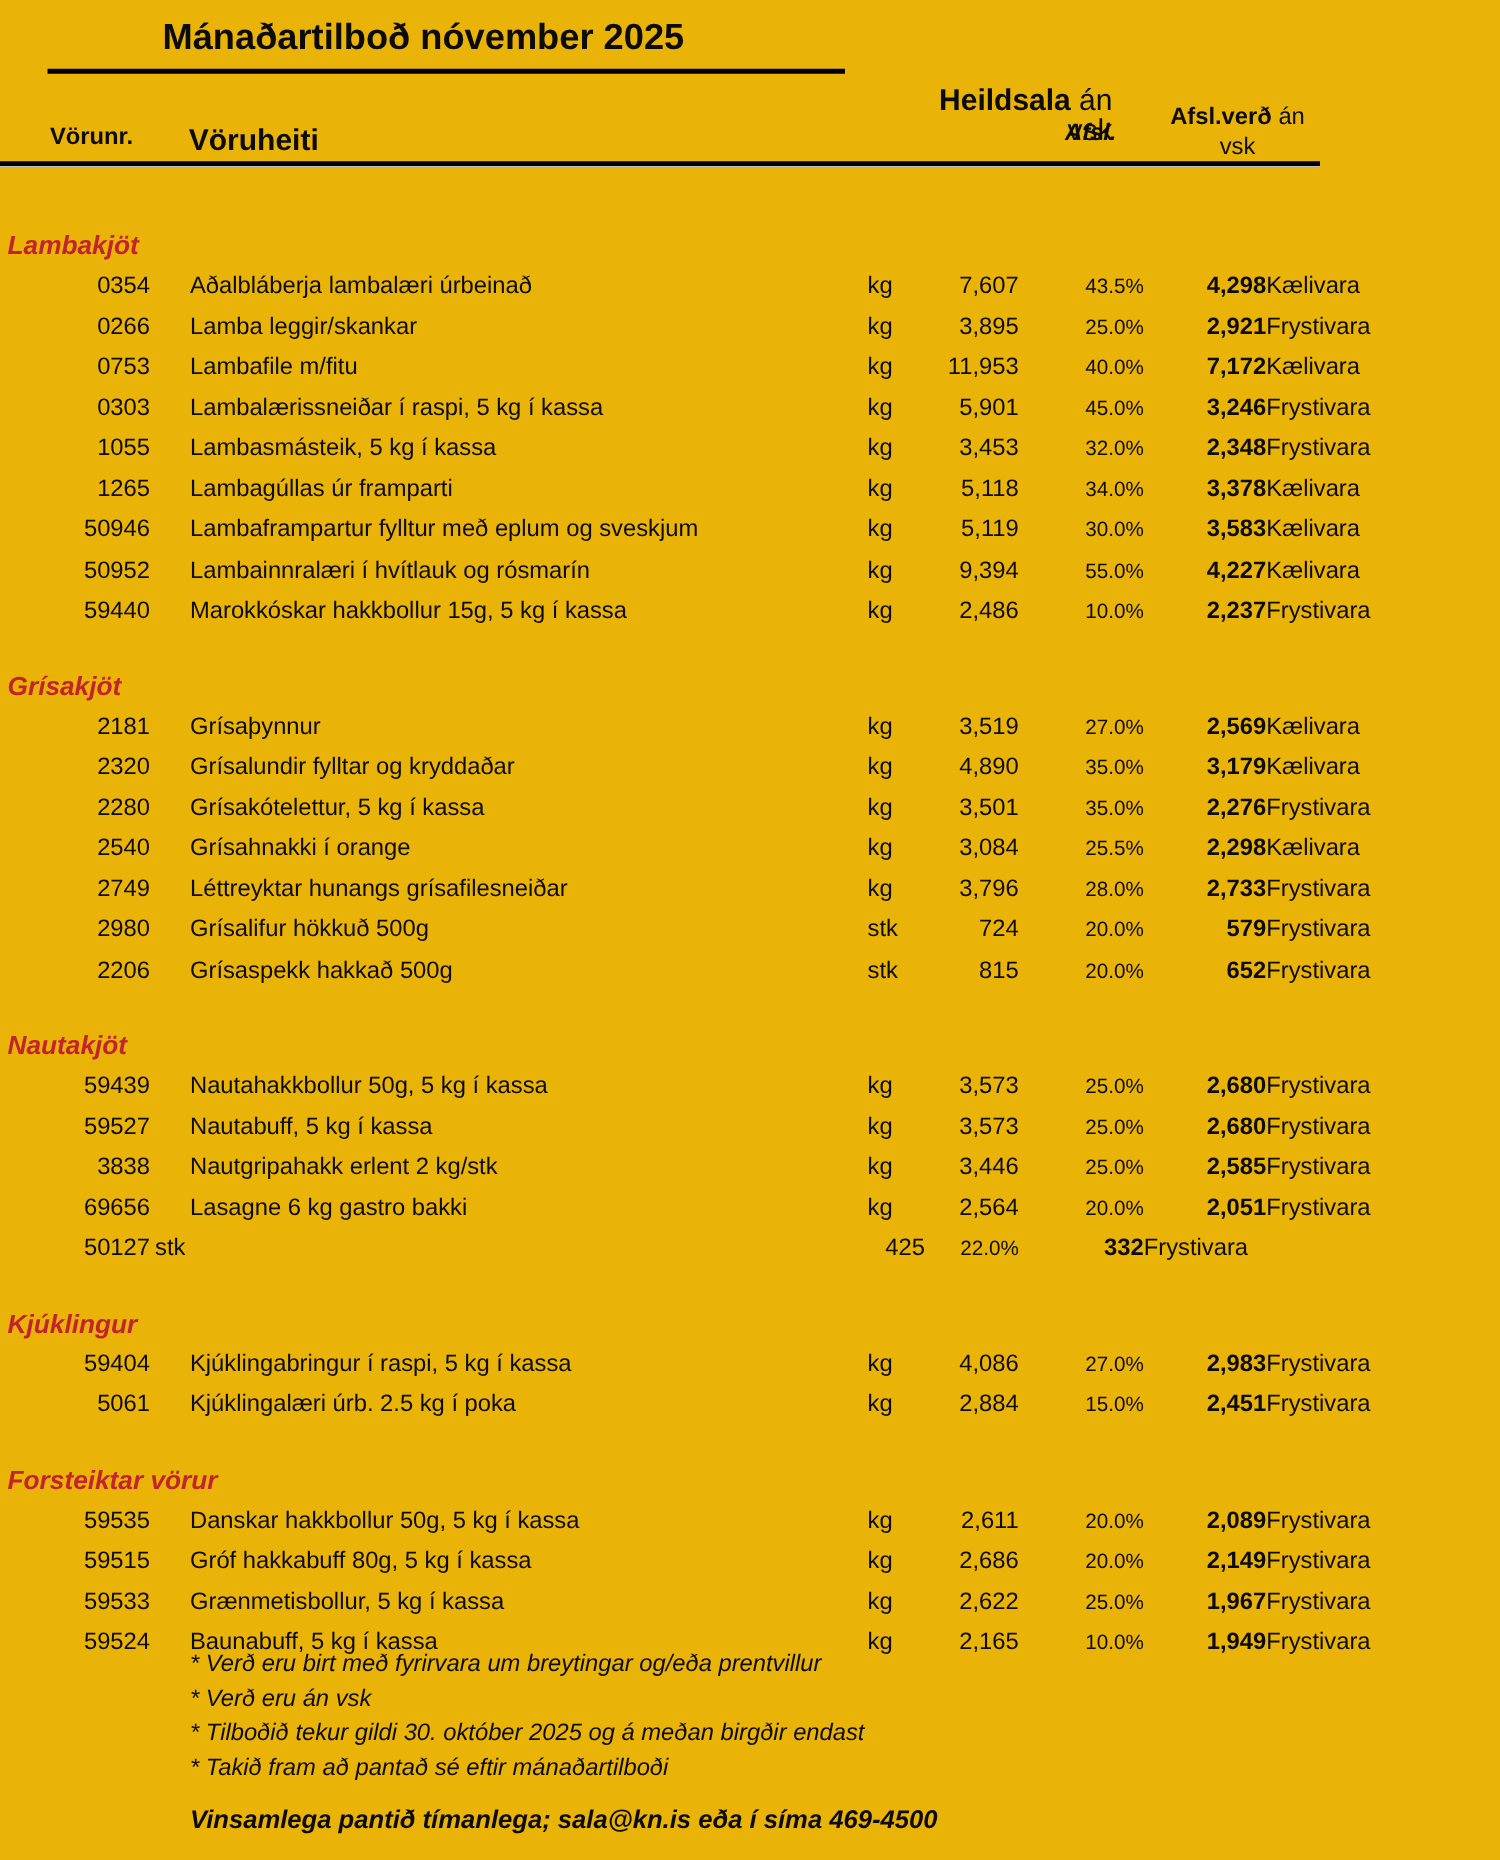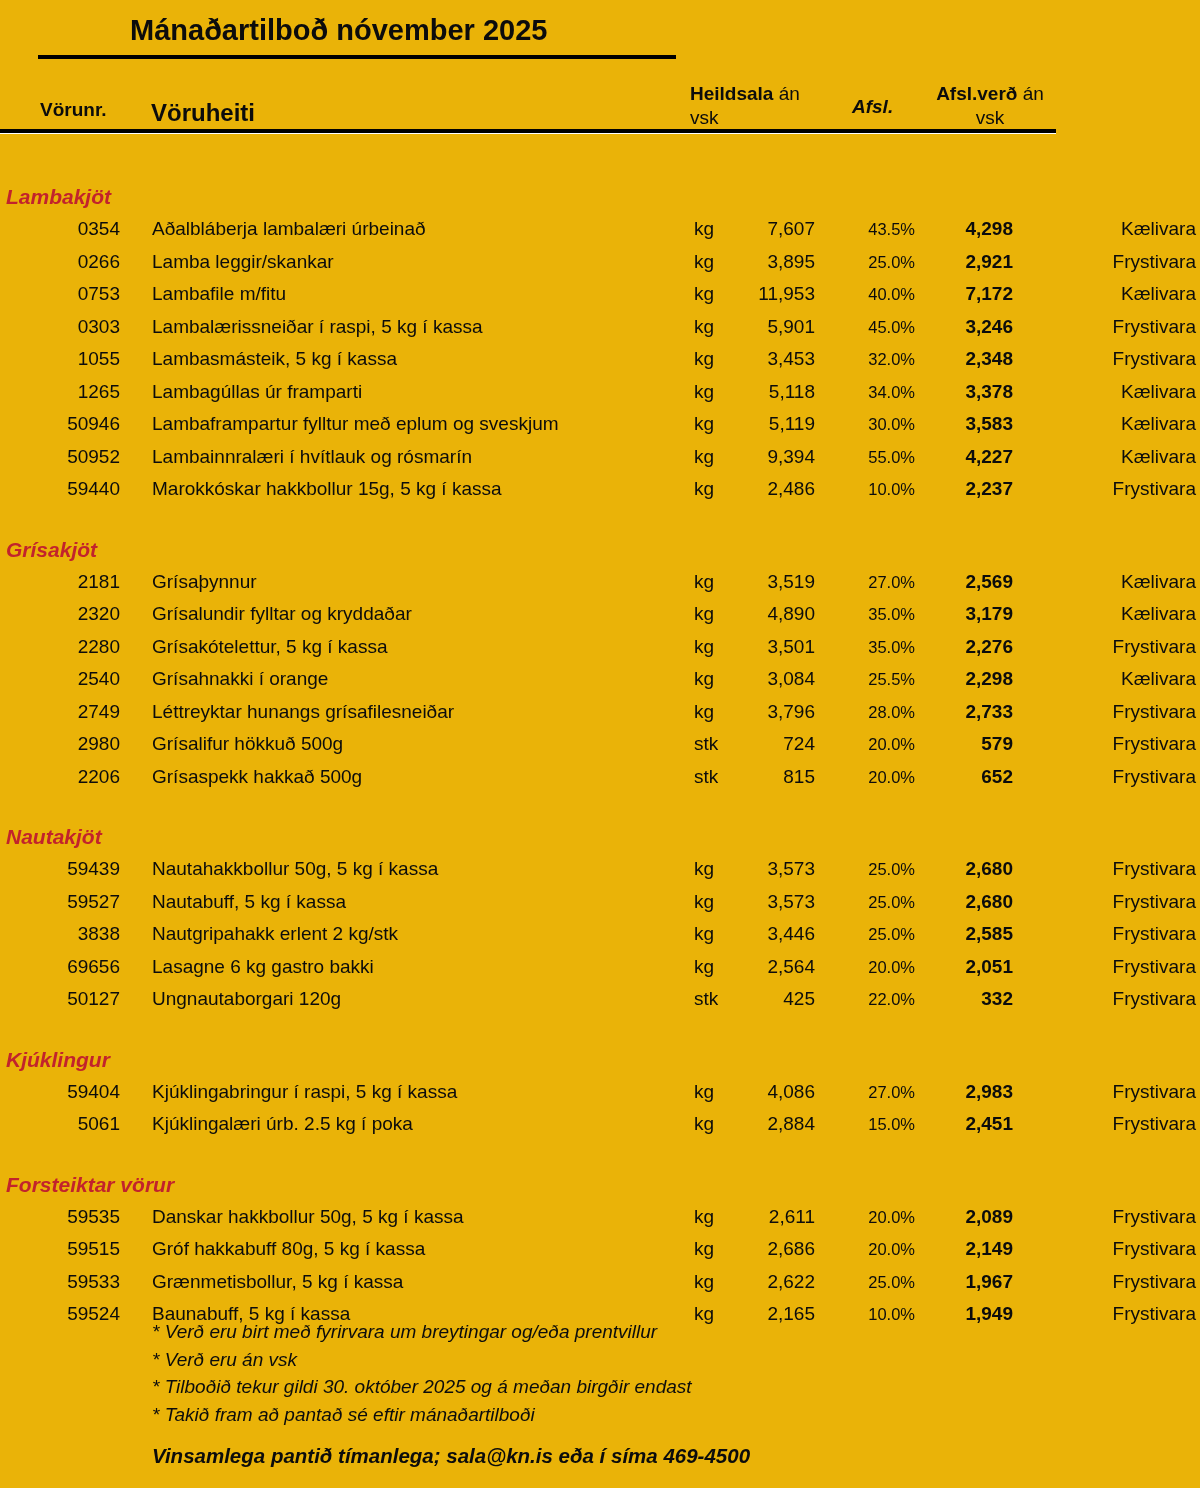--- a/index.html
+++ b/index.html
@@ -15,22 +15,22 @@
     position:absolute;left:130px;top:14px;
     font-size:29px;font-weight:700;white-space:nowrap;
   }
   .title-rule{
     position:absolute;left:38px;top:55px;width:638px;height:4px;background:#000;
   }
   
   .h-vorunr{position:absolute;left:40px;top:99px;font-size:19px;font-weight:700;}
   .h-voruheiti{position:absolute;left:151px;top:99px;font-size:24px;font-weight:700;}
   .h-heildsala{
-    position:absolute;left:690px;top:82px;width:200px;
-    text-align:left;font-size:19px;line-height:24px;
+    position:absolute;left:690px;top:69px;width:200px;
+    text-align:right;font-size:24px;line-height:24px;
   }
   .h-afsl{position:absolute;left:852px;top:96px;width:80px;text-align:left;font-size:19px;font-weight:700;font-style:italic;}
   .h-afslverd{
     position:absolute;left:890px;top:82px;width:200px;
     text-align:center;font-size:19px;line-height:24px;
   }
   .h-strong{font-weight:700;}
   .header-rule{
     position:absolute;left:0;top:129px;width:1056px;height:5px;
     background:#000;border-bottom:1px solid #fff;box-sizing:border-box;
@@ -49,21 +49,21 @@
     grid-template-columns:120px 570px 50px 75px 100px 98px 183px;
     height:32.5px;line-height:32.5px;font-size:19px;white-space:nowrap;
   }
   .c{overflow:visible;}
   .c.nr{text-align:right;}
   .c.name{padding-left:32px;}
   .c.unit{padding-left:4px;}
   .c.price{text-align:right;}
   .c.disc{text-align:right;font-size:16.5px;}
   .c.dprice{text-align:right;font-weight:700;}
-  .c.type{text-align:right;}
+  .c.type{text-align:left;}
   
   .notes{position:absolute;left:152px;top:1318px;font-style:italic;font-size:19px;}
   .note{height:27.5px;line-height:27.5px;white-space:nowrap;}
   .footer{
     position:absolute;left:152px;top:1444px;
     font-style:italic;font-weight:700;font-size:20.5px;white-space:nowrap;
   }
 </style>
 </head>
 <body>
@@ -289,21 +289,20 @@
     <span class="c name">Lasagne 6 kg gastro bakki</span>
     <span class="c unit">kg</span>
     <span class="c price">2,564</span>
     <span class="c disc">20.0%</span>
     <span class="c dprice">2,051</span>
     <span class="c type">Frystivara</span>
   </div>
 
   <div class="row">
     <span class="c nr">50127</span>
-    <span class="c name">Ungnautaborgari 120g</span>
     <span class="c unit">stk</span>
     <span class="c price">425</span>
     <span class="c disc">22.0%</span>
     <span class="c dprice">332</span>
     <span class="c type">Frystivara</span>
   </div>
 
   <div class="section-title">Kjúklingur</div>
 
   <div class="row">

